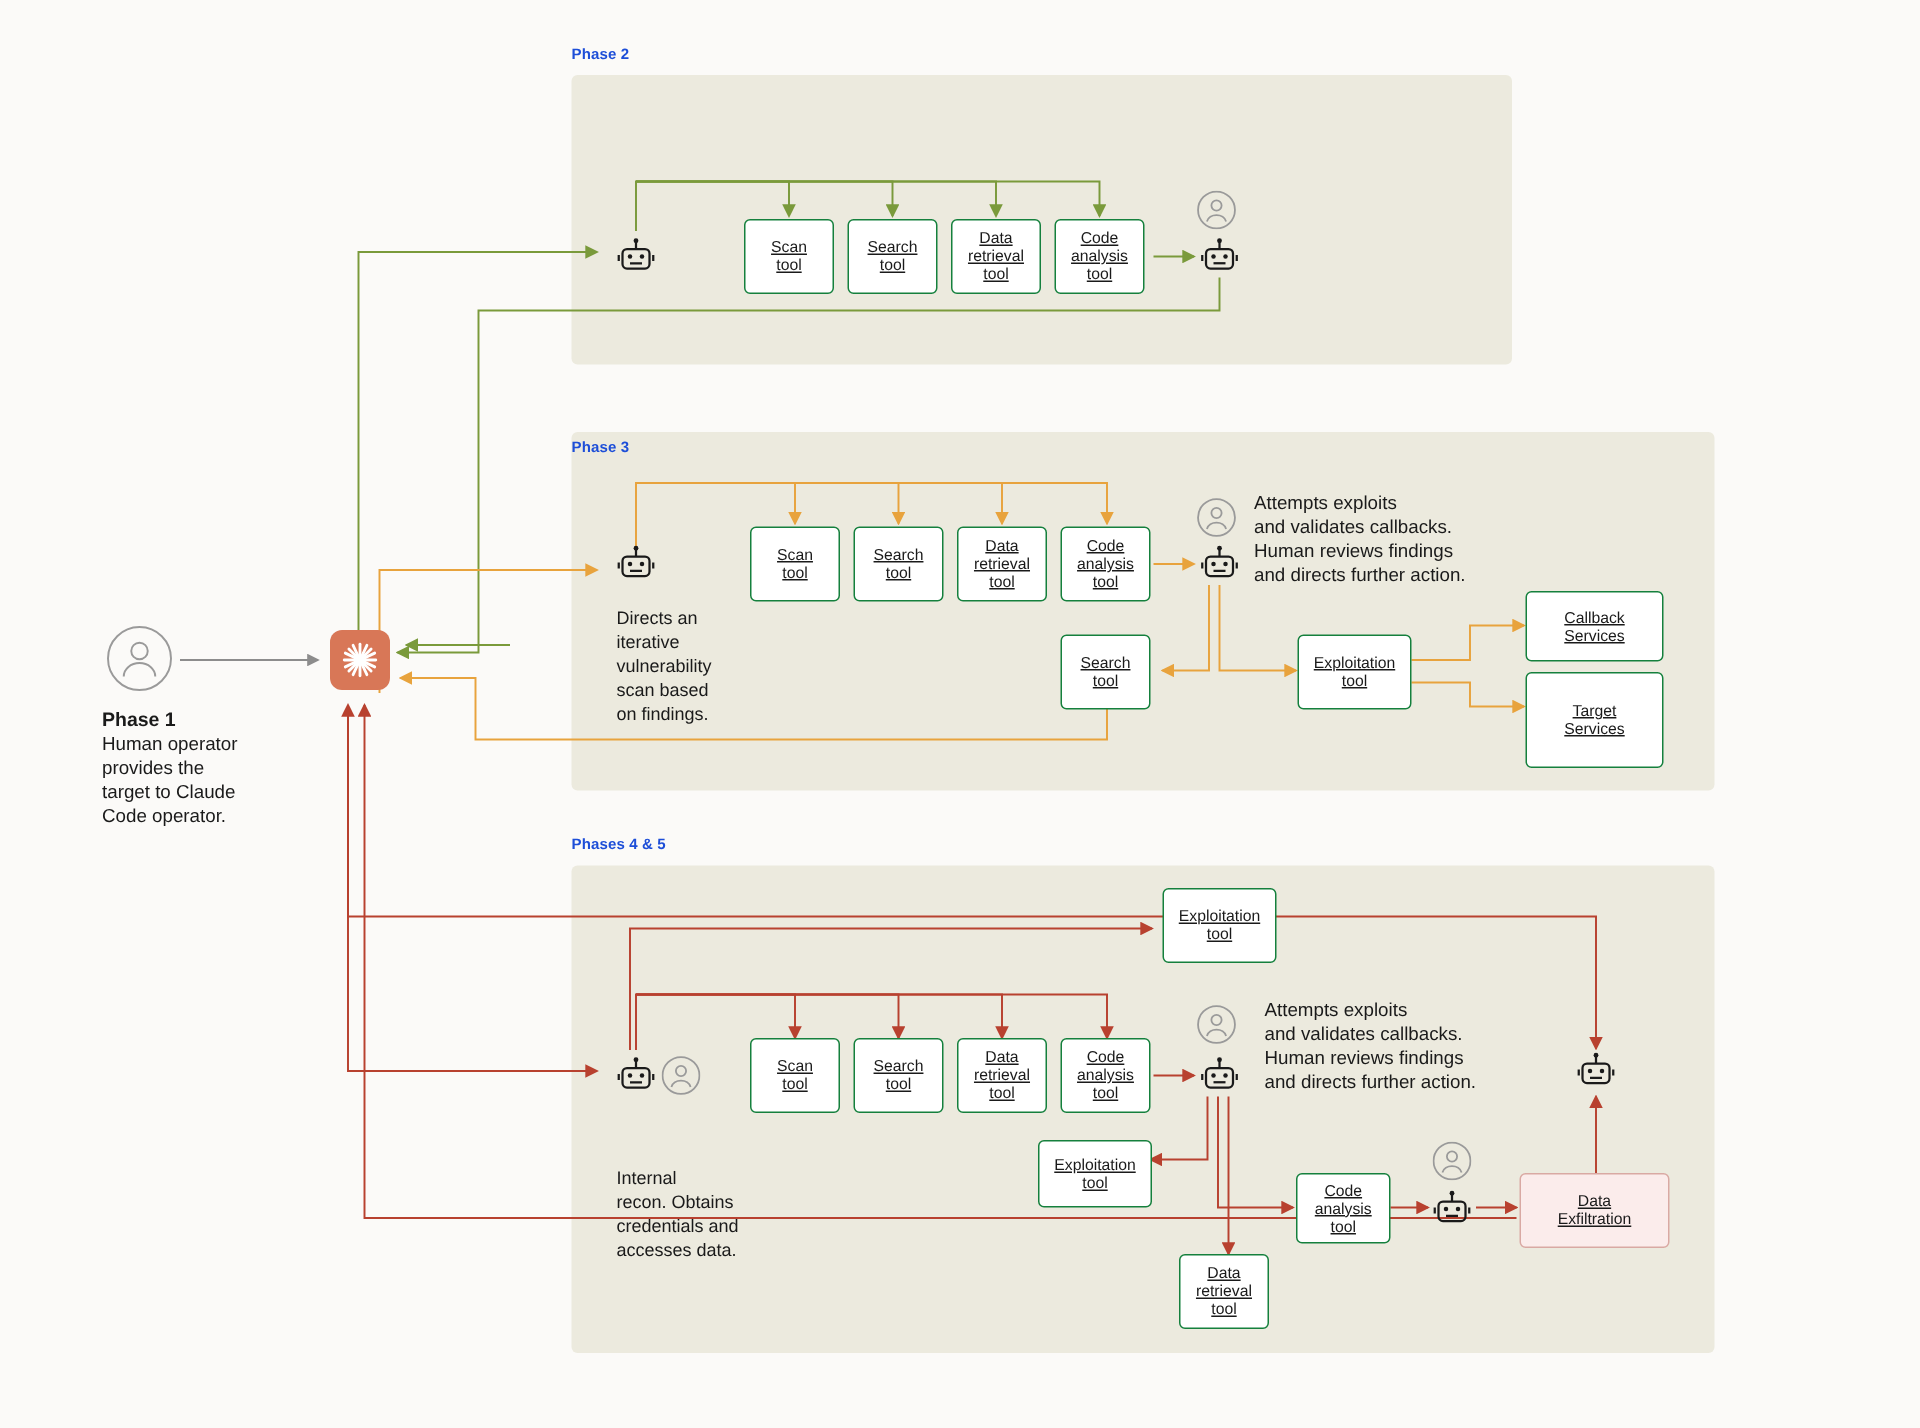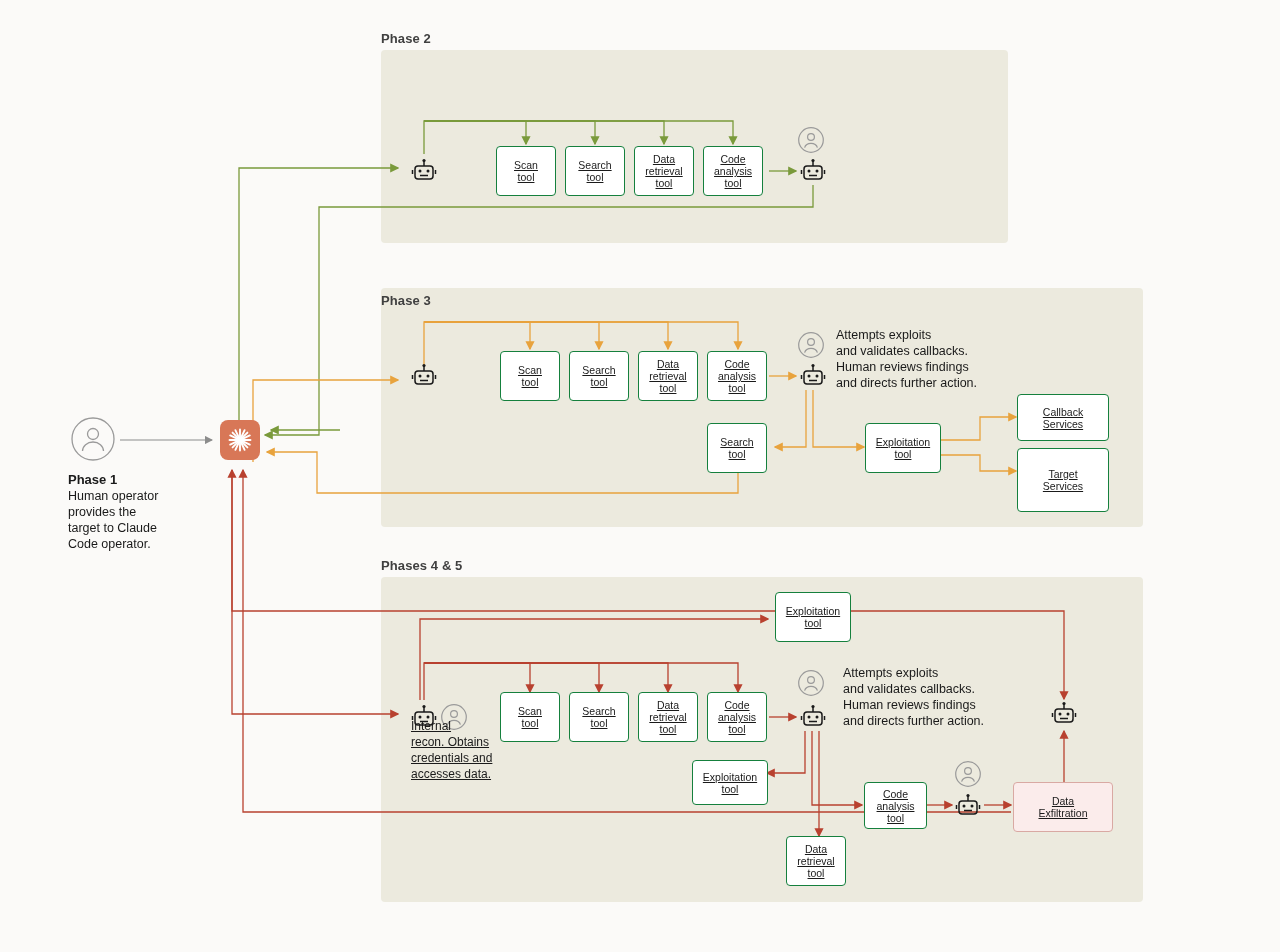--- a/index.html
+++ b/index.html
@@ -26,23 +26,23 @@
     height: 952px;
     pointer-events: none;
   }
   .phase-panel {
     position: absolute;
     background: #eceade;
     border-radius: 4px;
   }
   .phase-label {
     position: absolute;
-    font-size: 13px;
+    font-size: 10px;
     font-weight: bold;
-    color: #404040;
+    color: #1d4ed8;
     letter-spacing: 0.1px;
   }
   .tool-box {
     position: absolute;
     background: #ffffff;
     border: 1px solid #15803d;
     border-radius: 4px;
     display: flex;
     align-items: center;
     justify-content: center;
@@ -266,20 +266,25 @@
   <svg class="bot" style="left:411px; top:363px;" viewBox="0 0 26 26">
     <rect x="4" y="8" width="18" height="13" rx="3" fill="none" stroke="#1a1a1a" stroke-width="1.5"></rect>
     <line x1="13" y1="3" x2="13" y2="8" stroke="#1a1a1a" stroke-width="1.5"></line>
     <circle cx="13" cy="2.5" r="1.6" fill="#1a1a1a"></circle>
     <circle cx="9" cy="13" r="1.5" fill="#1a1a1a"></circle>
     <circle cx="17" cy="13" r="1.5" fill="#1a1a1a"></circle>
     <line x1="9" y1="17.5" x2="17" y2="17.5" stroke="#1a1a1a" stroke-width="1.5"></line>
     <line x1="1.5" y1="12" x2="1.5" y2="16" stroke="#1a1a1a" stroke-width="1.5"></line>
     <line x1="24.5" y1="12" x2="24.5" y2="16" stroke="#1a1a1a" stroke-width="1.5"></line>
   </svg>
+  <div class="note small" style="left:411px; top:404px; width:100px;">Directs an
+iterative
+vulnerability
+scan based
+on findings.</div>
 
   <div class="tool-box" style="left:500px; top:351px; width:60px; height:50px;">Scan
 tool</div>
   <div class="tool-box" style="left:569px; top:351px; width:60px; height:50px;">Search
 tool</div>
   <div class="tool-box" style="left:638px; top:351px; width:60px; height:50px;">Data
 retrieval
 tool</div>
   <div class="tool-box" style="left:707px; top:351px; width:60px; height:50px;">Code
 analysis
@@ -325,21 +330,21 @@
     <circle cx="17" cy="13" r="1.5" fill="#1a1a1a"></circle>
     <line x1="9" y1="17.5" x2="17" y2="17.5" stroke="#1a1a1a" stroke-width="1.5"></line>
     <line x1="1.5" y1="12" x2="1.5" y2="16" stroke="#1a1a1a" stroke-width="1.5"></line>
     <line x1="24.5" y1="12" x2="24.5" y2="16" stroke="#1a1a1a" stroke-width="1.5"></line>
   </svg>
   <svg class="person" style="left:441px; top:704px;" viewBox="0 0 26 26">
     <circle cx="13" cy="13" r="12.3" fill="none" stroke="#9a9a9a" stroke-width="1.2"></circle>
     <circle cx="13" cy="10" r="3.4" fill="none" stroke="#9a9a9a" stroke-width="1.2"></circle>
     <path d="M6.6 20.6 a6.6 5.6 0 0 1 12.8 0" fill="none" stroke="#9a9a9a" stroke-width="1.2"></path>
   </svg>
-  <div class="note small" style="left:411px; top:718px; width:115px;text-decoration:underline;">Internal
+  <div class="note small" style="left:411px; top:777px; width:115px;">Internal
 recon. Obtains
 credentials and
 accesses data.</div>
 
   <div class="tool-box" style="left:500px; top:692px; width:60px; height:50px;">Scan
 tool</div>
   <div class="tool-box" style="left:569px; top:692px; width:60px; height:50px;">Search
 tool</div>
   <div class="tool-box" style="left:638px; top:692px; width:60px; height:50px;">Data
 retrieval

